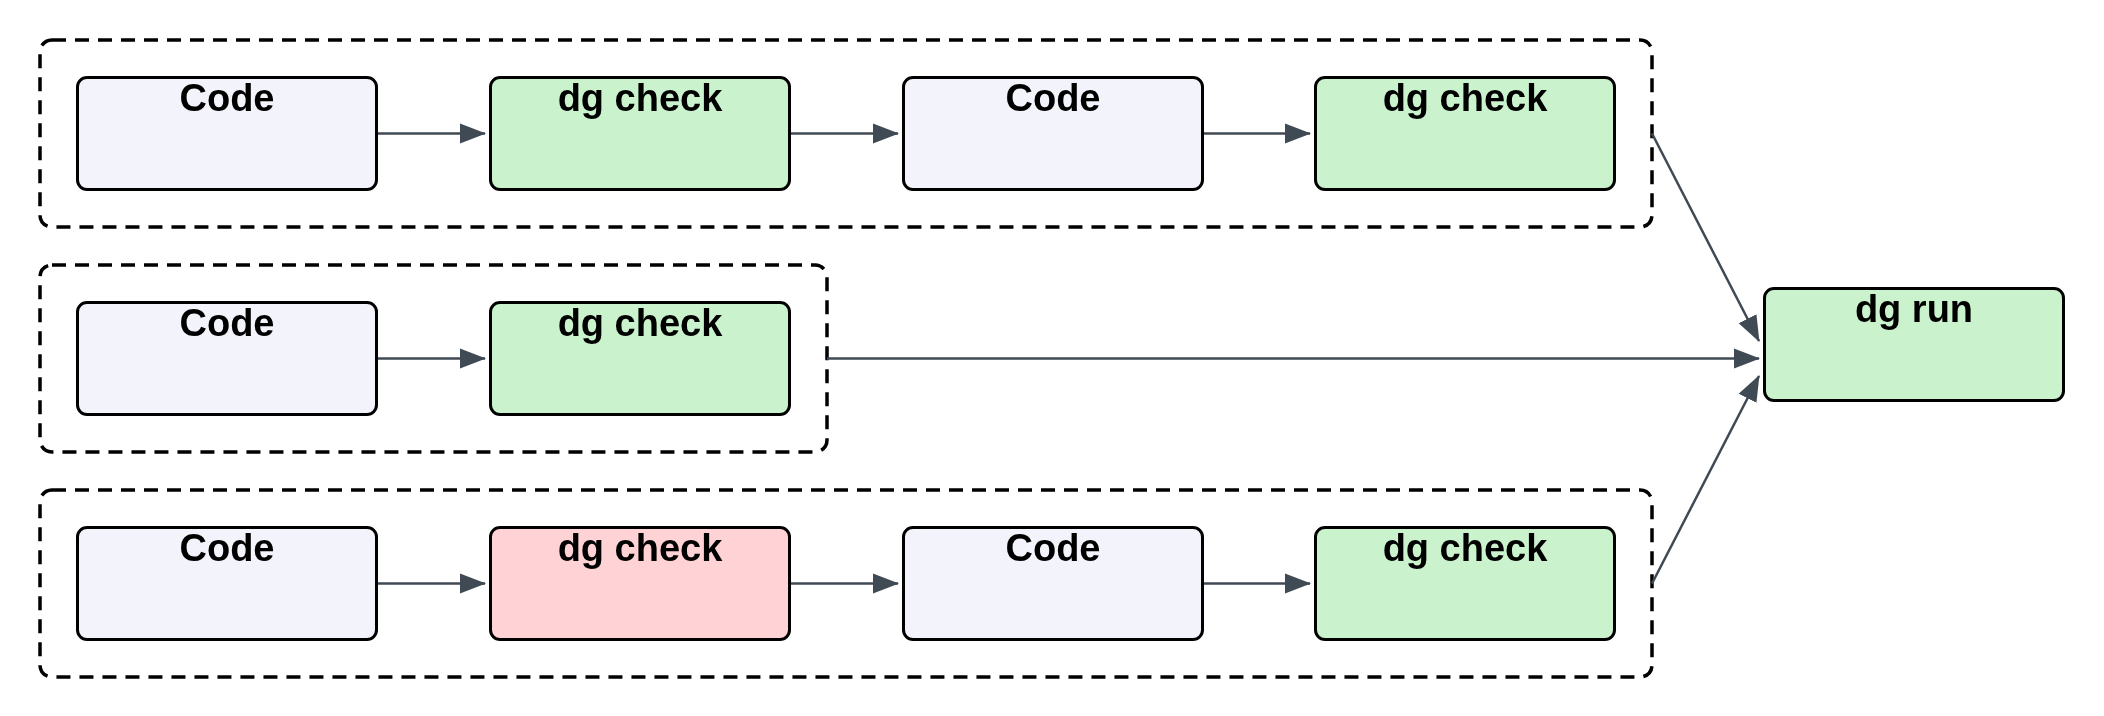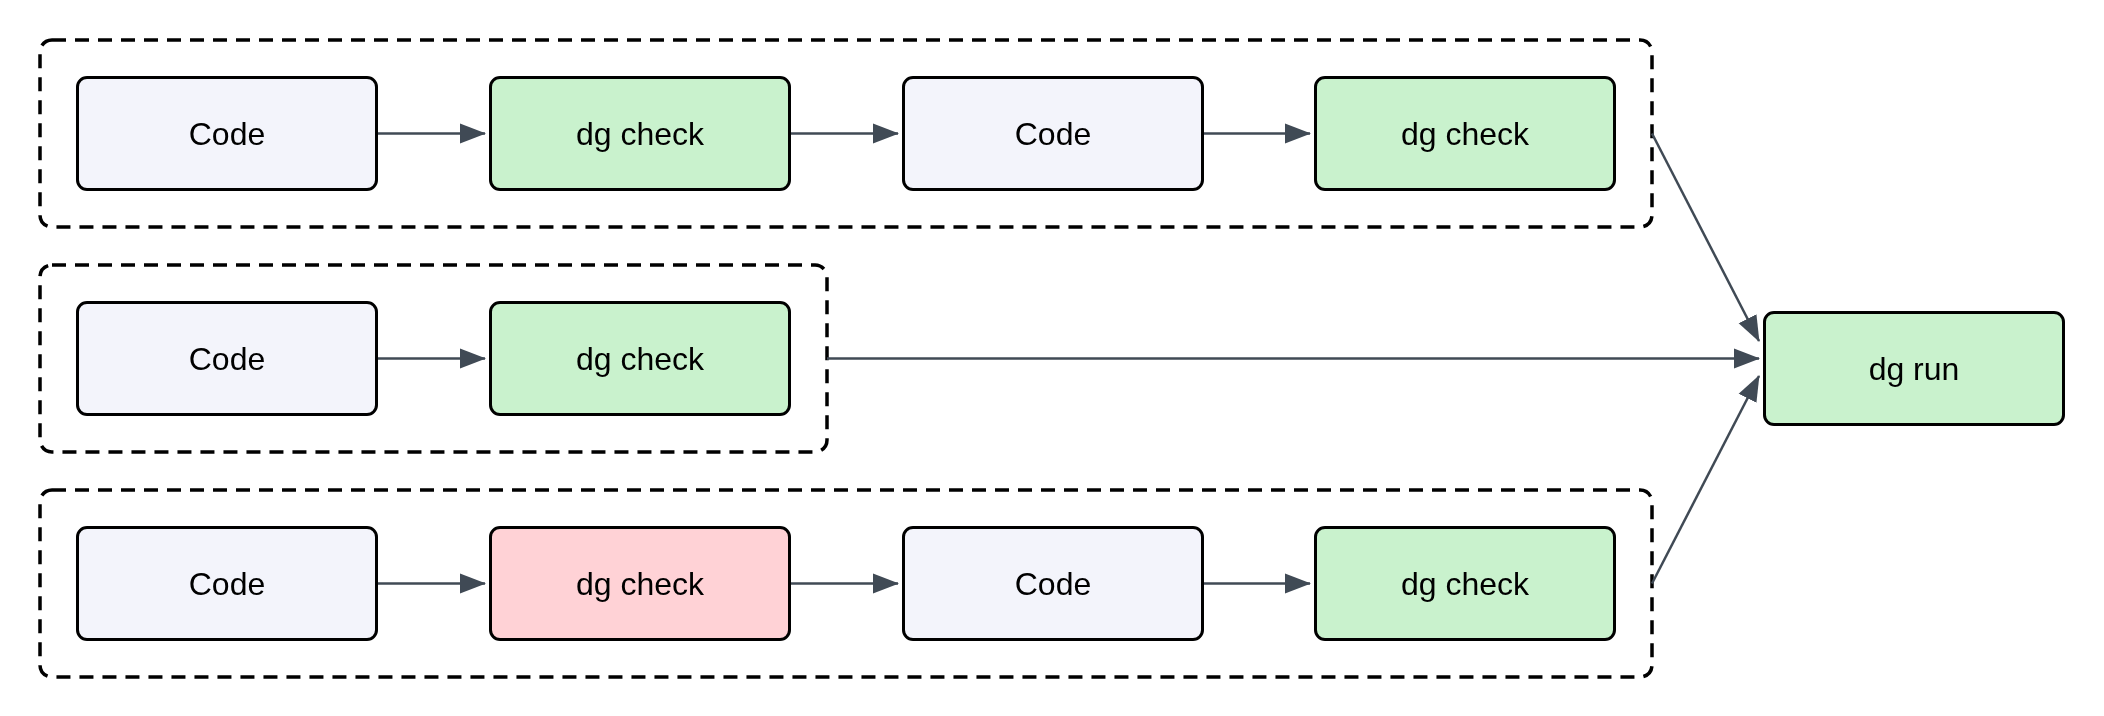--- a/index.html
+++ b/index.html
@@ -23,26 +23,27 @@
     height: 716px;
   }
   .node {
     position: absolute;
     width: 302px;
     height: 115px;
     box-sizing: border-box;
     border: 3.5px solid var(--node-border, #000000);
     border-radius: 11px;
     display: flex;
-    align-items: center;
+    align-items: flex-start;
     justify-content: center;
-    font-size: 32px;
+    font-size: 38px;
     line-height: 1;
     color: var(--text, #000000);
     white-space: nowrap;
+    font-weight: bold;
   }
   .node.code { background: var(--code-fill, #f3f4fb); }
   .node.pass { background: var(--pass-fill, #c9f2cd); }
   .node.fail { background: var(--fail-fill, #ffd2d6); }
 </style>
 </head>
 <body>
 
 <div class="canvas">
 
@@ -98,17 +99,17 @@
   <div class="node fail" style="left:489px; top:526px;">
     <span>dg check</span>
   </div>
   <div class="node code" style="left:902px; top:526px;">
     <span>Code</span>
   </div>
   <div class="node pass" style="left:1314px; top:526px;">
     <span>dg check</span>
   </div>
 
-  <div class="node pass" style="left:1763px; top:311px;">
+  <div class="node pass" style="left:1763px; top:287px;">
     <span>dg run</span>
   </div>
 
 </div>
 
 </body></html>

